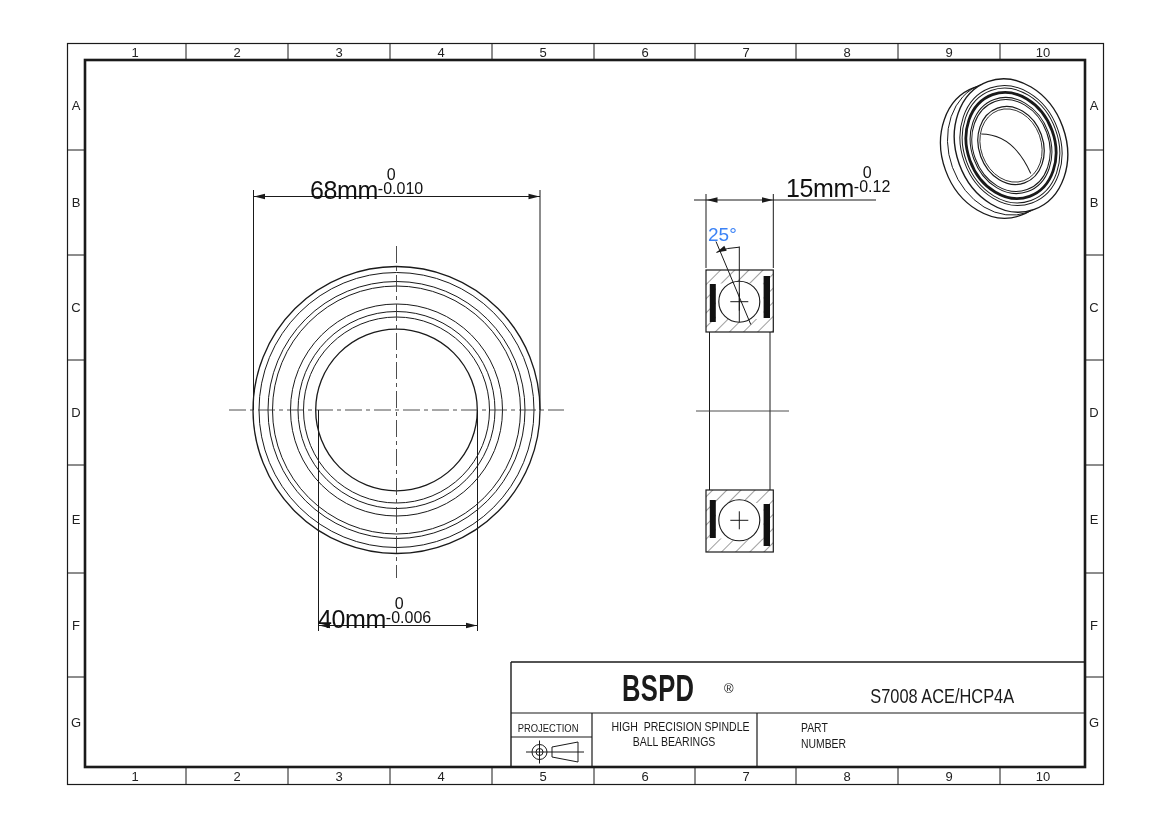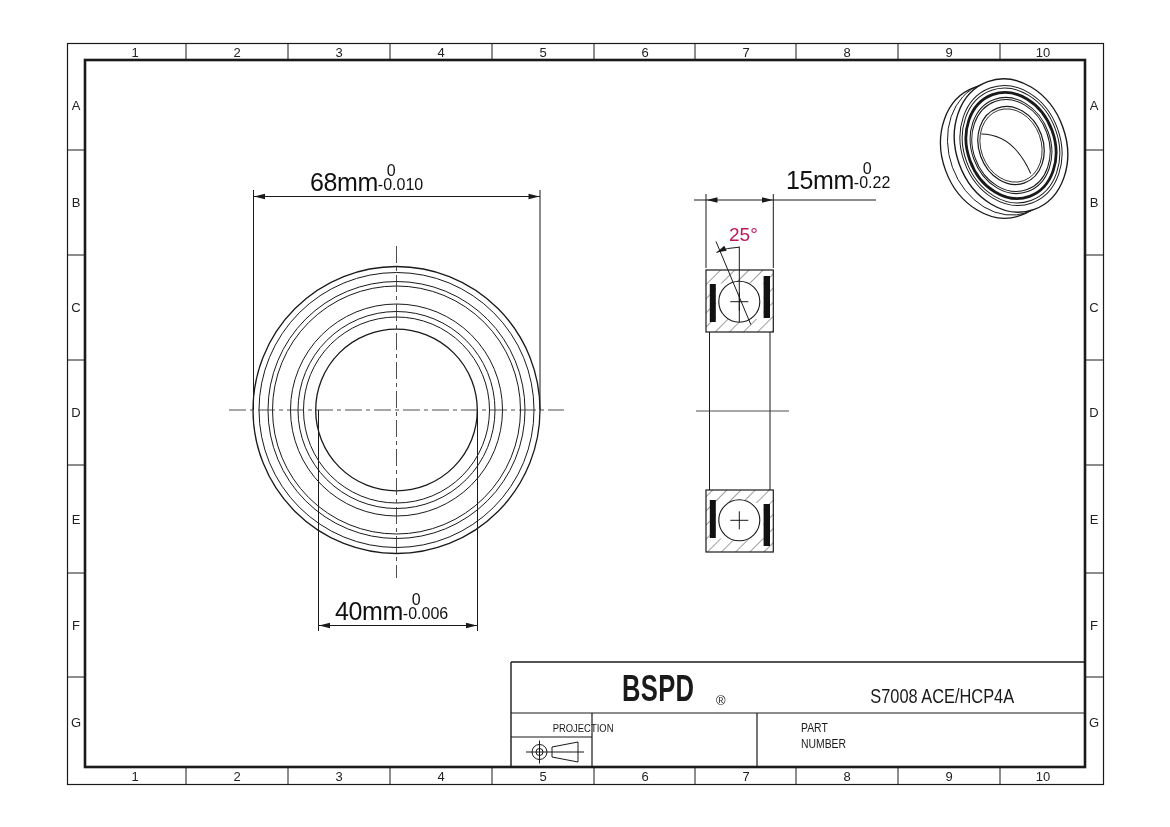--- a/index.html
+++ b/index.html
@@ -8,33 +8,33 @@
     font-family:"Liberation Sans",sans-serif;color:#1a1a1a;overflow:hidden;
   }
   .sheet svg{position:absolute;left:0;top:0;}
   .lbl{
     position:absolute;transform:translate(-50%,-50%);
     font-size:13px;color:#222;line-height:1;
   }
   .dim{
     position:absolute;display:flex;align-items:center;white-space:nowrap;color:#111;
   }
-  .dim-main{font-size:25px;letter-spacing:-0.4px;line-height:1;}
+  .dim-main{font-size:25px;letter-spacing:-0.4px;line-height:1;margin-top:8px;}
   .tol{display:flex;flex-direction:column;font-size:16px;line-height:14px;margin-top:-9px;}
   .tol-up{margin-left:9px;}
-  .angle-lbl{position:absolute;font-size:19px;color:#be185d;line-height:1;margin-left:21px;}
+  .angle-lbl{position:absolute;font-size:19px;color:#3b82f6;line-height:1;}
   .cx{display:inline-block;transform:scaleX(0.76);transform-origin:center;white-space:pre;}
   .cx-left{display:inline-block;transform:scaleX(0.8);transform-origin:left center;white-space:pre;}
-  .logo-wrap{position:absolute;left:622px;top:671px;display:flex;align-items:flex-end;}
+  .logo-wrap{position:absolute;left:622px;top:671px;display:flex;align-items:center;gap:8px;}
   .logo-main{font-size:36px;font-weight:700;line-height:1;display:inline-block;
              transform:scaleX(0.71);transform-origin:left center;letter-spacing:0.5px;}
   .logo-reg{font-size:13px;line-height:1;margin-left:-8px;margin-top:-2px;}
   .company-block{position:absolute;left:700px;top:674px;width:216px;text-align:center;
                  font-size:16px;line-height:14.5px;}
-  .proj-cell{position:absolute;left:511px;top:722px;width:69px;text-align:center;font-size:11.5px;margin-left:35px;}
+  .proj-cell{position:absolute;left:511px;top:722px;width:69px;text-align:center;font-size:11.5px;}
   .product-cell{position:absolute;left:592px;top:719px;width:165px;text-align:center;
                 font-size:13.5px;line-height:15px;}
   .part-lbl{position:absolute;left:765px;top:720px;font-size:13px;line-height:15.5px;margin-left:36px;}
   .part-num{position:absolute;left:810px;top:684px;width:265px;text-align:center;font-size:21px;}
 </style>
 </head>
 <body>
 
 <div class="sheet">
 
@@ -203,48 +203,52 @@
   <span class="lbl" style="left:1094px;top:722px">G</span>
 
   <div class="dim" style="left:310px;top:170px">
     <span class="dim-main">68mm</span>
     <span class="tol">
       <span class="tol-up">0</span>
       <span>-0.010</span>
     </span>
   </div>
 
-  <div class="dim" style="left:335px;top:599px">
+  <div class="dim" style="left:318px;top:599px">
     <span class="dim-main">40mm</span>
     <span class="tol">
       <span class="tol-up">0</span>
       <span>-0.006</span>
     </span>
   </div>
 
   <div class="dim" style="left:786px;top:168px">
     <span class="dim-main">15mm</span>
     <span class="tol">
       <span class="tol-up">0</span>
-      <span>-0.22</span>
+      <span>-0.12</span>
     </span>
   </div>
 
   <div class="angle-lbl" style="left:708px;top:225px">25°</div>
 
   <div class="logo-wrap">
     <span class="logo-main">BSPD</span>
     <span class="logo-reg">®</span>
   </div>
 
 
   <div class="proj-cell">
     <span class="cx" style="transform:scaleX(0.82)">PROJECTION</span>
   </div>
 
+  <div class="product-cell">
+    <div><span class="cx" style="transform:scaleX(0.78)">HIGH  PRECISION SPINDLE</span></div>
+    <div><span class="cx" style="transform:scaleX(0.78)">BALL BEARINGS</span></div>
+  </div>
 
   <div class="part-lbl">
     <div><span class="cx-left">PART</span></div>
     <div><span class="cx-left">NUMBER</span></div>
   </div>
 
   <div class="part-num">
     <span class="cx" style="transform:scaleX(0.78)">S7008 ACE/HCP4A</span>
   </div>
 

